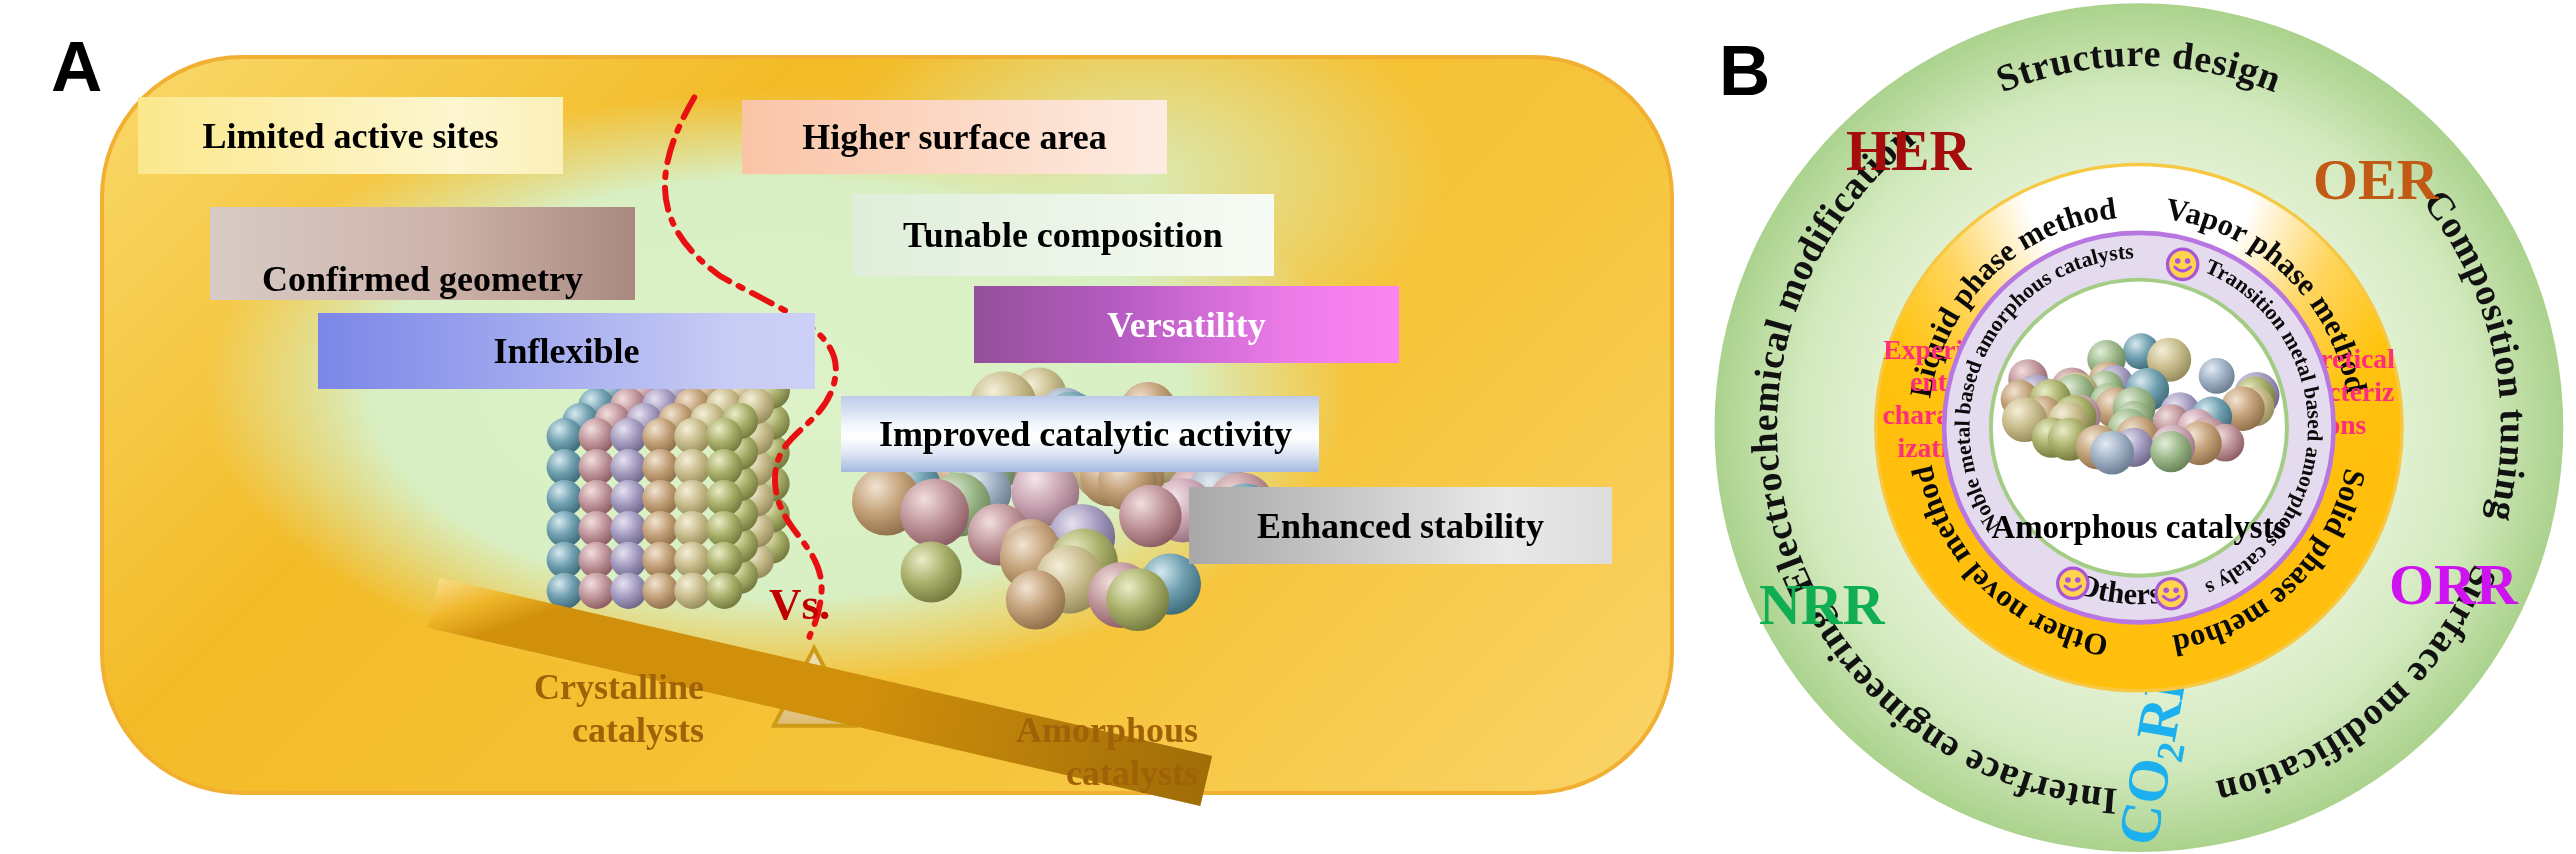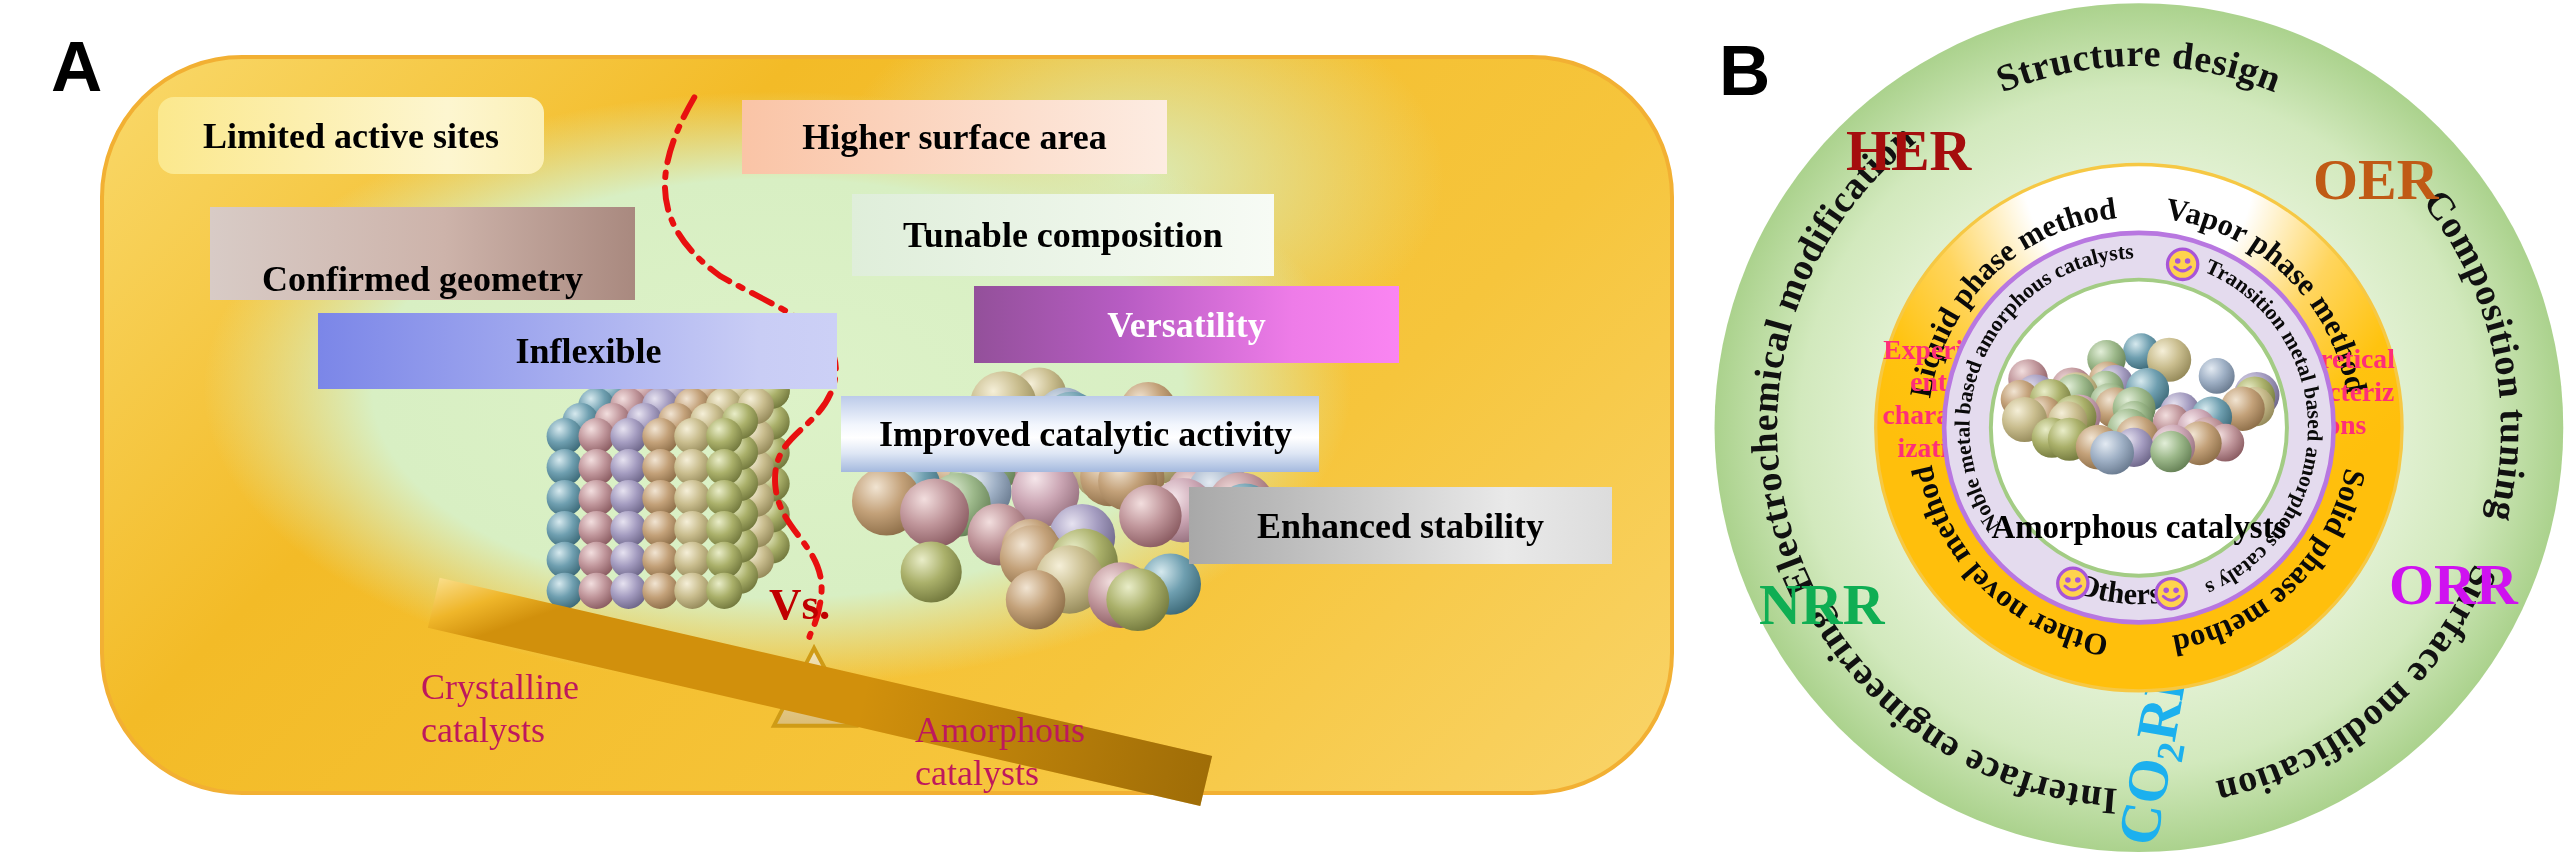--- a/index.html
+++ b/index.html
@@ -11,40 +11,40 @@
      border-radius:142px;border:4.6px solid #f2b033;z-index:1;
      background:
        radial-gradient(ellipse 47% 52% at 43% 45%, #ddf2c8 0%, #d8efc3 55%, rgba(216,239,195,0) 78%),
        radial-gradient(ellipse 28% 38% at 66% 16%, rgba(216,239,195,0.9) 0%, rgba(216,239,195,0) 70%),
        linear-gradient(135deg,#f9d96b 0%,#f3bb27 30%,#f6c53c 70%,#f9d469 100%);}
   svg{position:absolute;}
   #decorA{left:0;top:0;z-index:5;}
   #panelB{left:1711px;top:0;z-index:5;}
   .box{position:absolute;z-index:10;display:flex;align-items:center;justify-content:center;
        font-weight:bold;font-size:36px;color:#000;white-space:nowrap;}
-  .bx-limited{left:158px;top:97px;width:386px;height:77px;
-     background:linear-gradient(90deg,#fbe88d,#fdf6d0 75%,#fbf0b8);border-radius:16px;}
+  .bx-limited{left:138px;top:97px;width:425px;height:77px;
+     background:linear-gradient(90deg,#fbe88d,#fdf6d0 75%,#fbf0b8);}
   .bx-confirmed{left:210px;top:207px;width:425px;height:93px;
      background:linear-gradient(90deg,#d8cbc6,#cdb3aa 55%,#a9897f);align-items:flex-end;}
   .bx-inflexible{left:318px;top:313px;width:497px;height:76px;
-     background:linear-gradient(90deg,#7b86e8,#c9cdf5 85%,#ccd0f6);padding-left:22px;}
+     background:linear-gradient(90deg,#7b86e8,#c9cdf5 85%,#ccd0f6);}
   .bx-higher{left:742px;top:100px;width:425px;height:74px;
      background:linear-gradient(90deg,#fac4a6,#fdece2);}
   .bx-tunable{left:852px;top:194px;width:422px;height:82px;
      background:linear-gradient(90deg,#dfeeda,#f7fbf5);}
   .bx-versatility{left:974px;top:286px;width:425px;height:77px;color:#fff;
      background:linear-gradient(90deg,#93509a 0%,#b75cc3 35%,#ee7ce8 75%,#fa85f2);text-align:center;}
   .bx-improved{left:841px;top:396px;width:467px;height:76px;
      background:linear-gradient(180deg,#bccbe9 0%,#f2f6fd 38%,#ffffff 55%,#dfe7f5 75%,#a4b9de 100%);padding-left:11px;}
   .bx-enhanced{left:1189px;top:487px;width:423px;height:77px;
      background:linear-gradient(90deg,#a8a8a8,#e9e9e9 75%,#dcdcdc);}
   .bx-lowcost{left:1231px;top:596px;width:422px;height:78px;
      background:linear-gradient(90deg,#83f7a2,#dbfde6);}
-  .capA{position:absolute;z-index:12;font-weight:normal;font-size:36px;color:#be185d;
-        text-align:left;line-height:1.2;}
+  .capA{position:absolute;z-index:12;font-weight:bold;font-size:36px;color:#a16207;
+        text-align:right;line-height:1.2;}
   #cap-cryst{left:421px;top:666px;width:283px;}
   #cap-amorA{left:915px;top:709px;width:283px;}
   #vs-label{position:absolute;left:769px;top:578px;z-index:12;font-weight:bold;
             font-size:45px;color:#c00000;}
   text{font-family:"Liberation Serif","DejaVu Serif",serif;font-weight:bold;}
   .ringtext{font-size:58px;fill:#111111;letter-spacing:1px;}
   .methodtext{font-size:47px;fill:#0a0a0a;}
   .innertext{font-size:33px;fill:#0a0a0a;}
   .otherstext{font-size:46px;fill:#0a0a0a;}
   .reaction{font-size:88px;}

